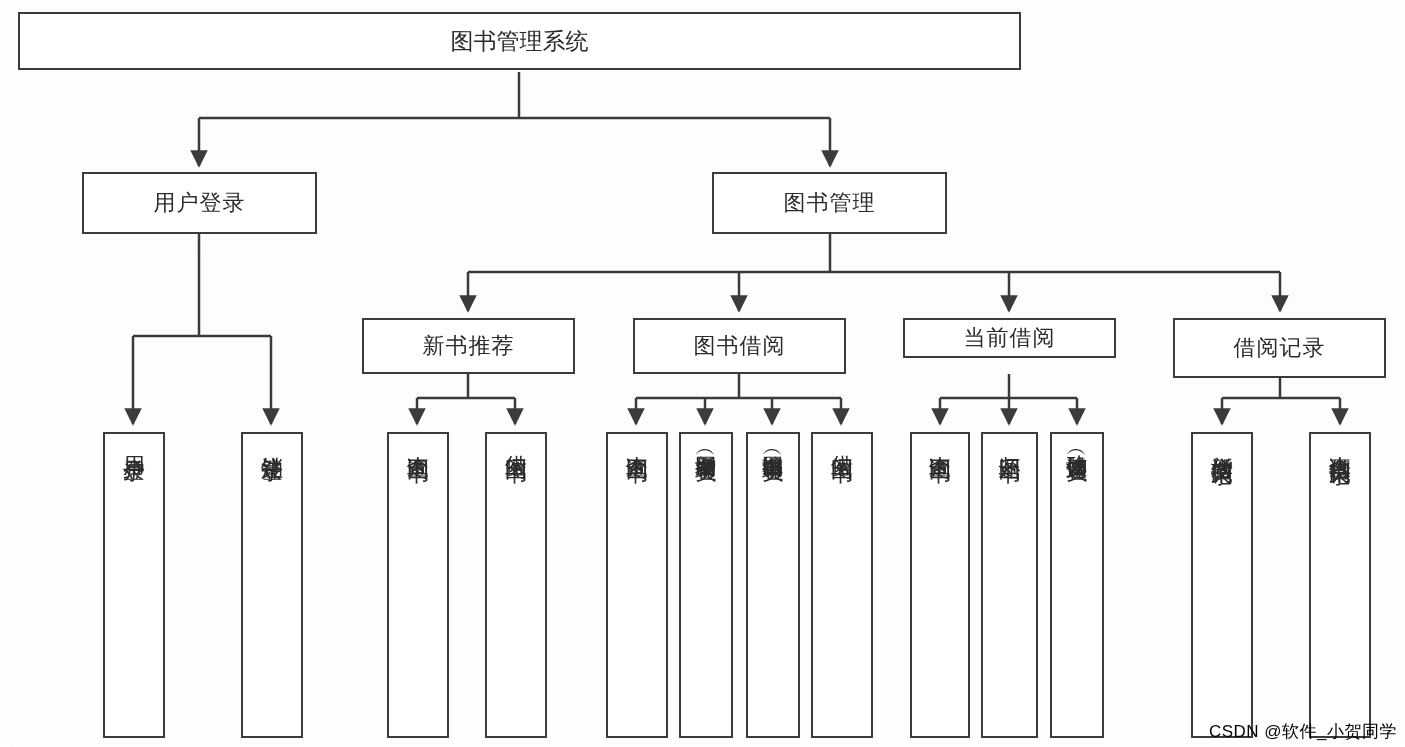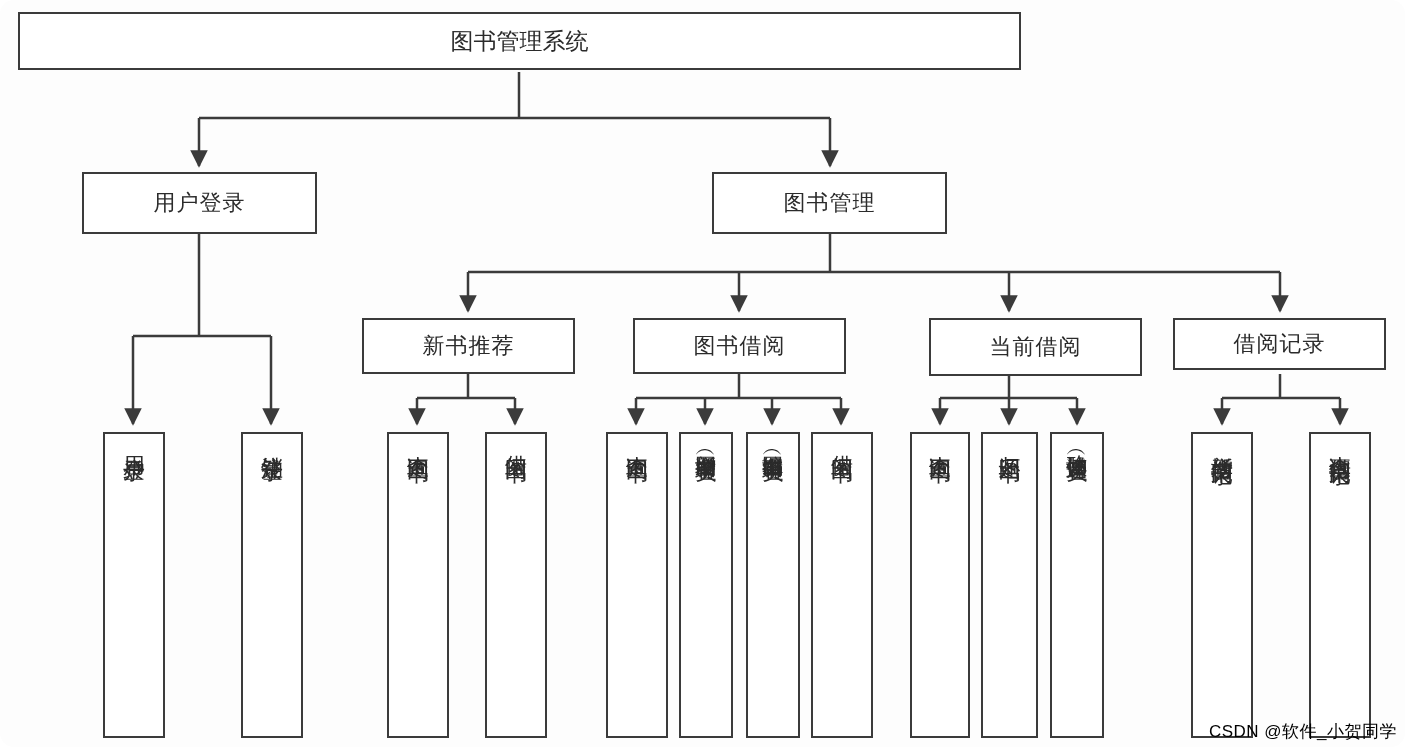--- a/index.html
+++ b/index.html
@@ -139,24 +139,24 @@
   <div class="node horiz" style="left:362px; top:318px; width:213px; height:56px;">
     <span>新书推荐</span>
   </div>
 
   <div class="node horiz" style="left:712px; top:172px; width:235px; height:62px;">
     <span>图书管理</span>
   </div>
   <div class="node horiz" style="left:633px; top:318px; width:213px; height:56px;align-items:center;">
     <span>图书借阅</span>
   </div>
-  <div class="node horiz" style="left:903px; top:318px; width:213px; height:58px;margin-left:26px;">
+  <div class="node horiz" style="left:903px; top:318px; width:213px; height:40px;">
     <span>当前借阅</span>
   </div>
-  <div class="node horiz" style="left:1173px; top:318px; width:213px; height:52px;">
+  <div class="node horiz" style="left:1173px; top:318px; width:213px; height:60px;">
     <span>借阅记录</span>
   </div>
 
   <div class="node leaf" style="left:103px; top:432px; width:62px; height:306px;">
     <span class="vtext">用户登录</span>
   </div>
   <div class="node leaf" style="left:241px; top:432px; width:62px; height:306px;">
     <span class="vtext">注销登录</span>
   </div>
 

